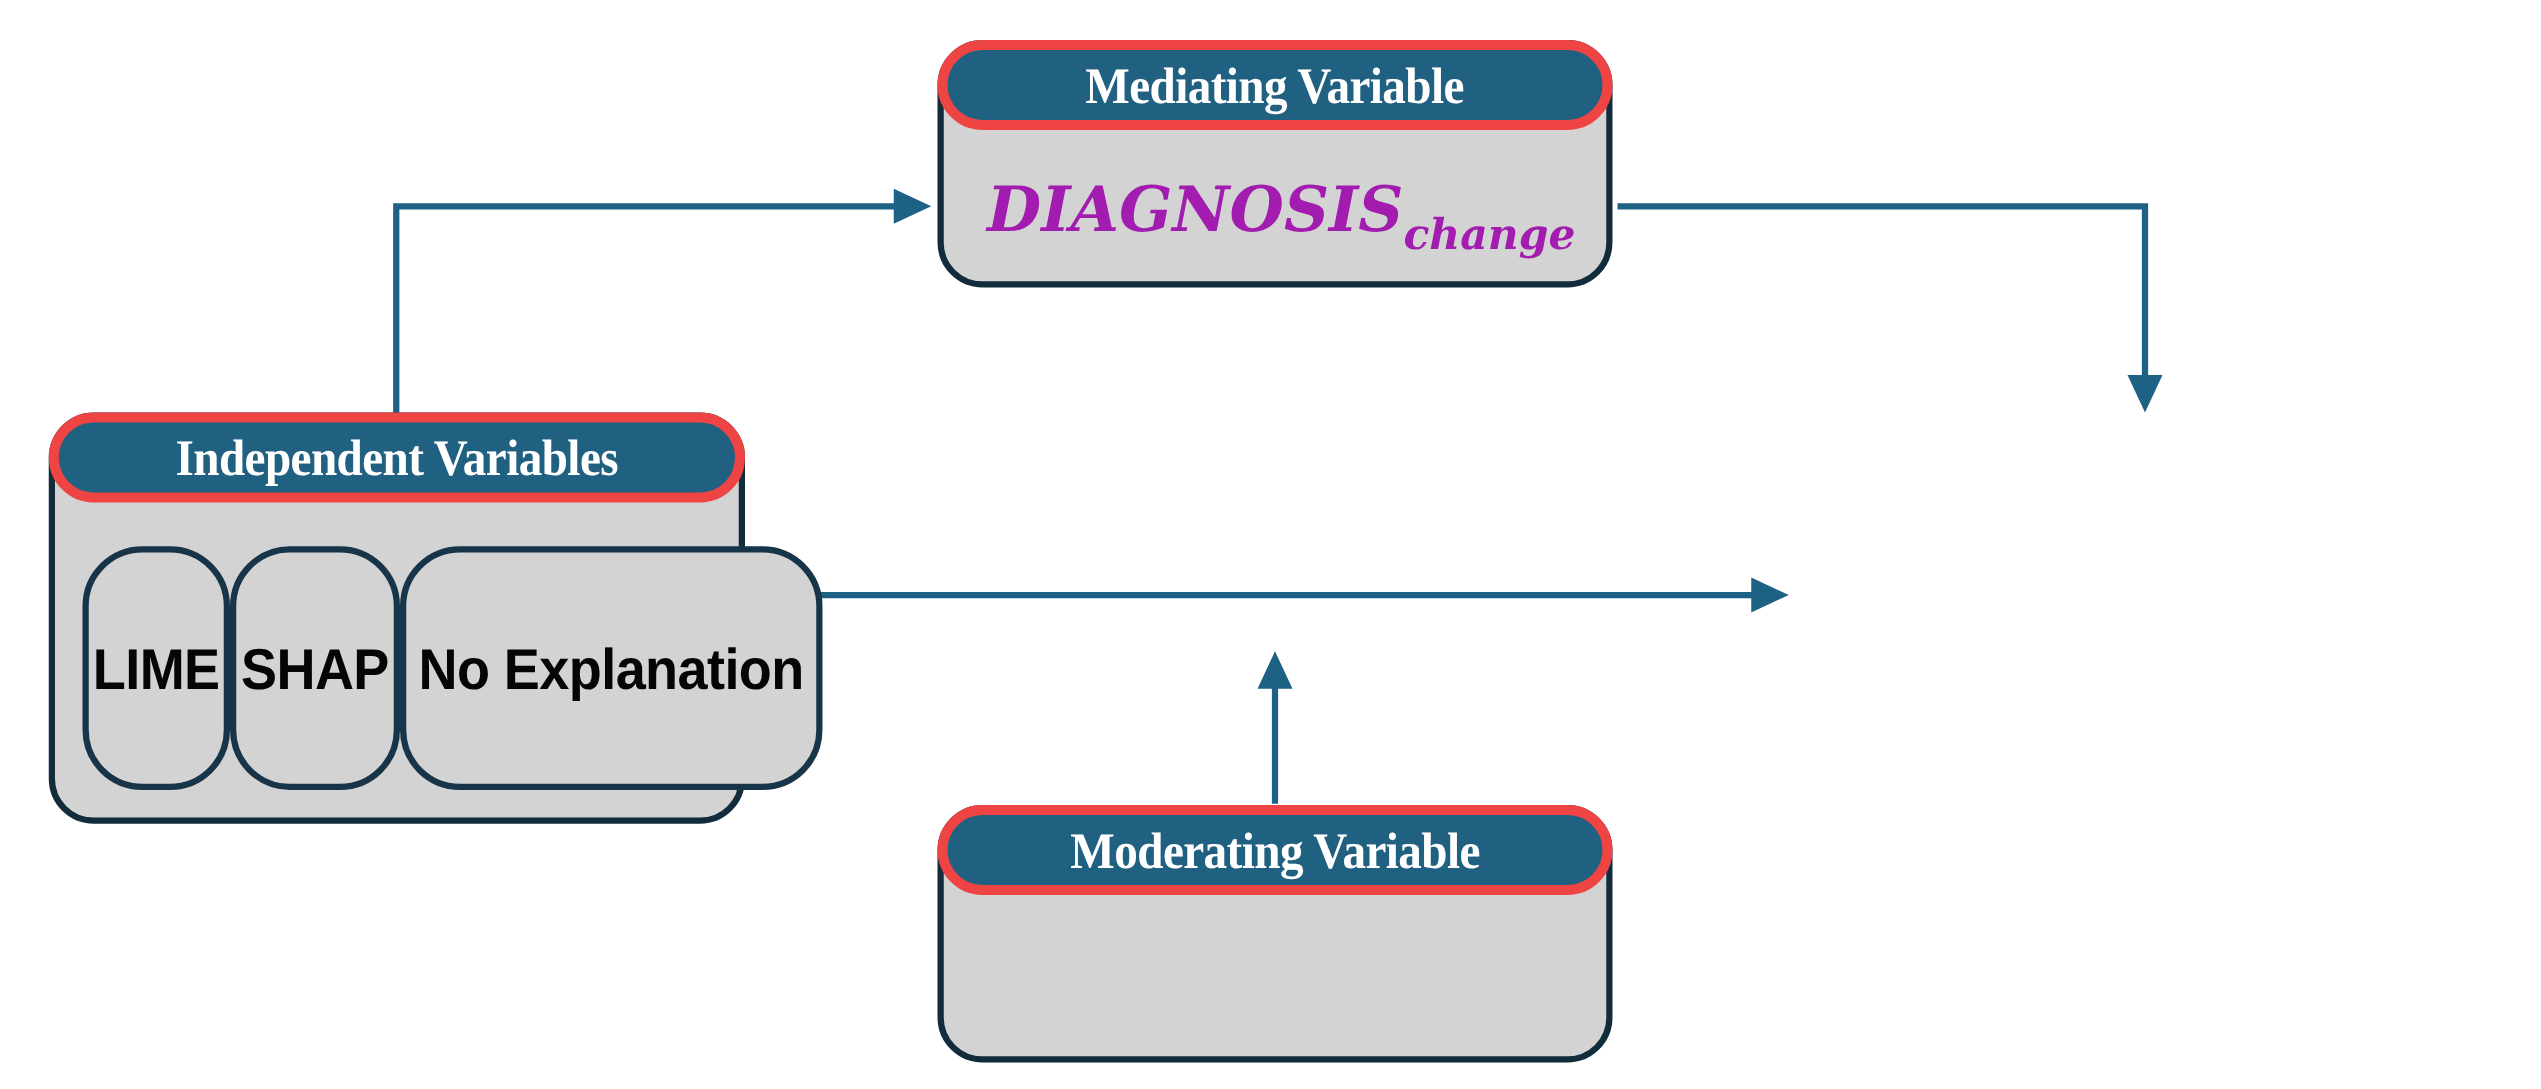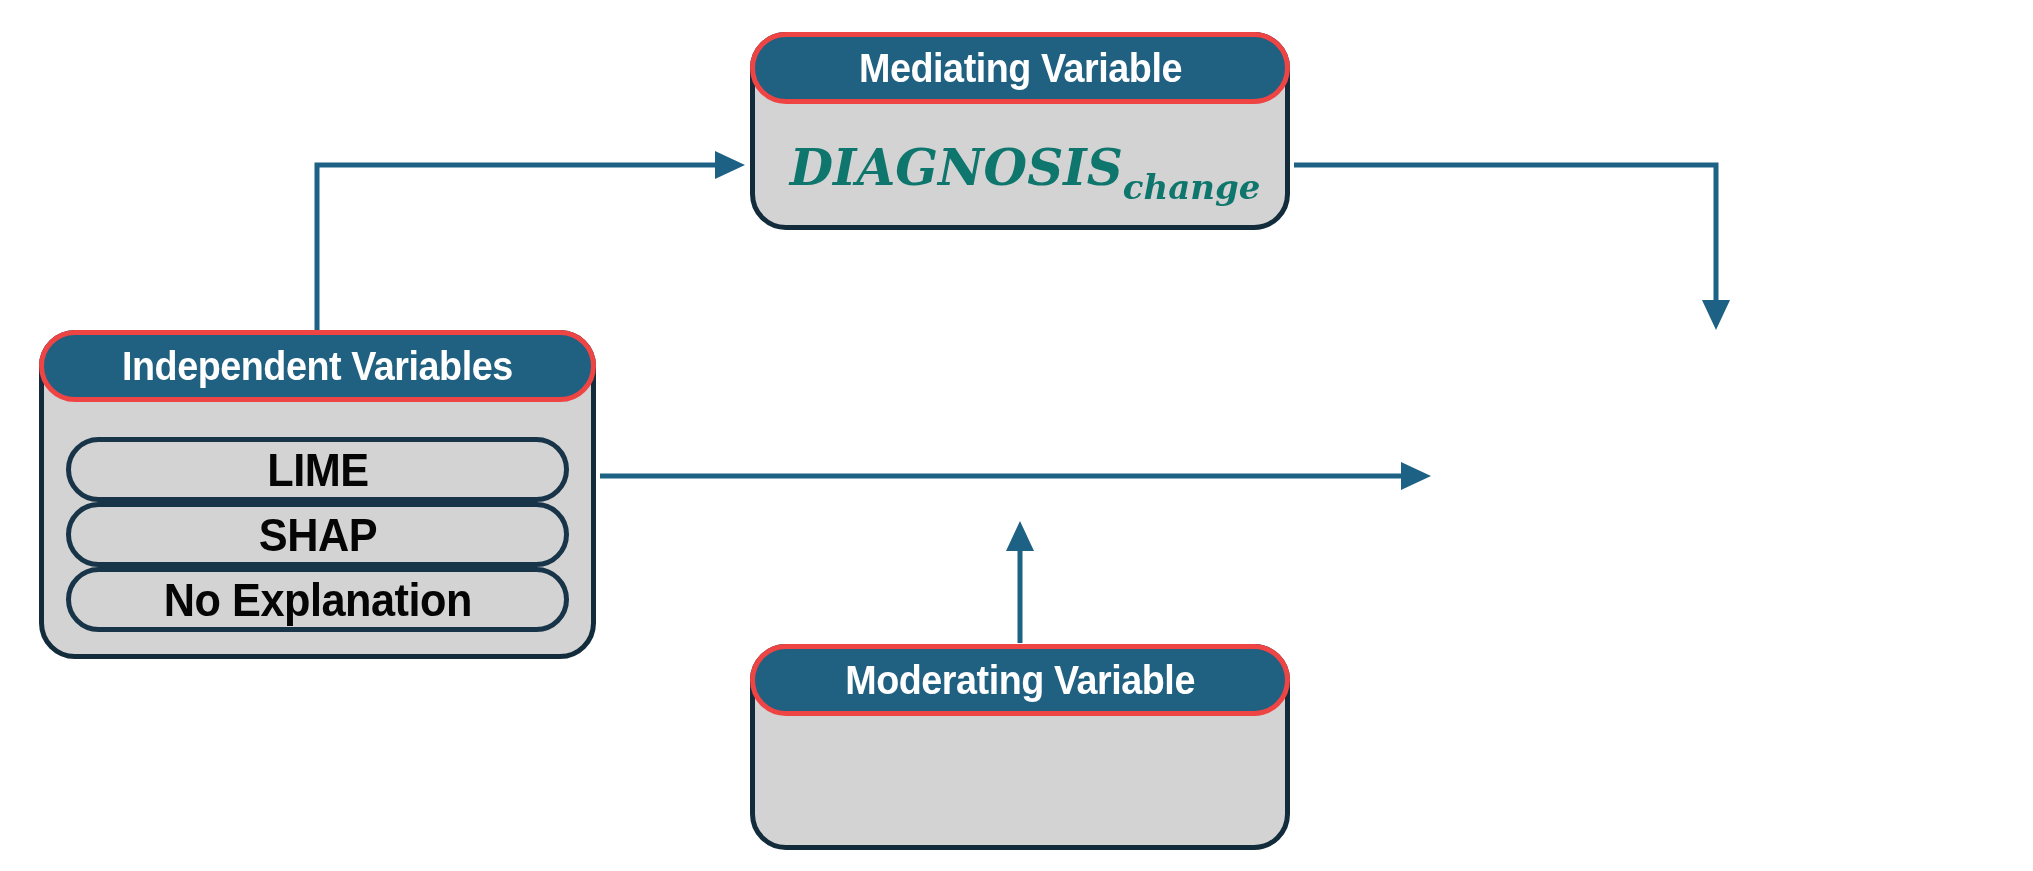--- a/index.html
+++ b/index.html
@@ -23,41 +23,42 @@
     background: #d3d3d3;
     border: 5px solid #132c3c;
     border-radius: 36px;
   }
   .varbox-header {
     position: absolute;
     left: -5px; right: -5px; top: -5px;
     height: 72px;
     box-sizing: border-box;
     background: #206080;
-    border: 5px solid #ef4444;
+    border: 8px solid #ef4444;
     border-radius: 36px;
     display: flex;
     align-items: center;
     justify-content: center;
+    font-family: Liberation Serif, serif;
   }
   .varbox-title {
     display: inline-block;
     transform: scaleX(0.92);
     color: #ffffff;
     font-weight: bold;
     font-size: 41px;
     letter-spacing: -0.5px;
     white-space: nowrap;
   }
   .pill-stack {
     position: absolute;
     left: 22px; right: 22px;
     top: 102px; bottom: 22px;
     display: flex;
-    flex-direction: column;
+    flex-direction: row;
   }
   .pill {
     flex: 1;
     box-sizing: border-box;
     background: #d3d3d3;
     border: 5px solid #173448;
     border-radius: 48px;
     display: flex;
     align-items: center;
     justify-content: center;
@@ -76,21 +77,21 @@
     left: 0; right: 0;
     top: 72px; bottom: 0;
     display: flex;
     align-items: center;
     justify-content: center;
   }
   .formula {
     font-family: "DejaVu Serif", serif;
     font-style: italic;
     font-weight: bold;
-    color: #0f766e;
+    color: #a21caf;
     font-size: 50px;
     white-space: nowrap;
     margin-left: 10px;
   }
   .formula .subscript {
     font-size: 34px;
     position: relative;
     top: 14px;
     letter-spacing: 0;
   }

